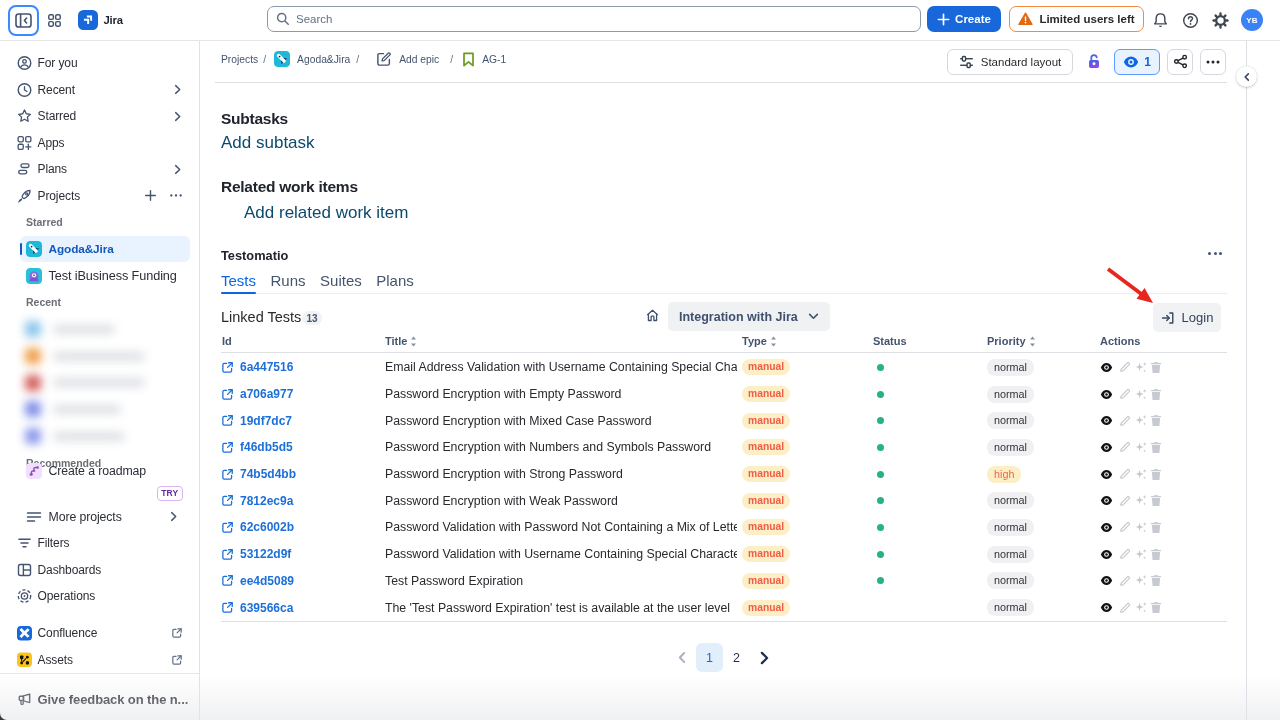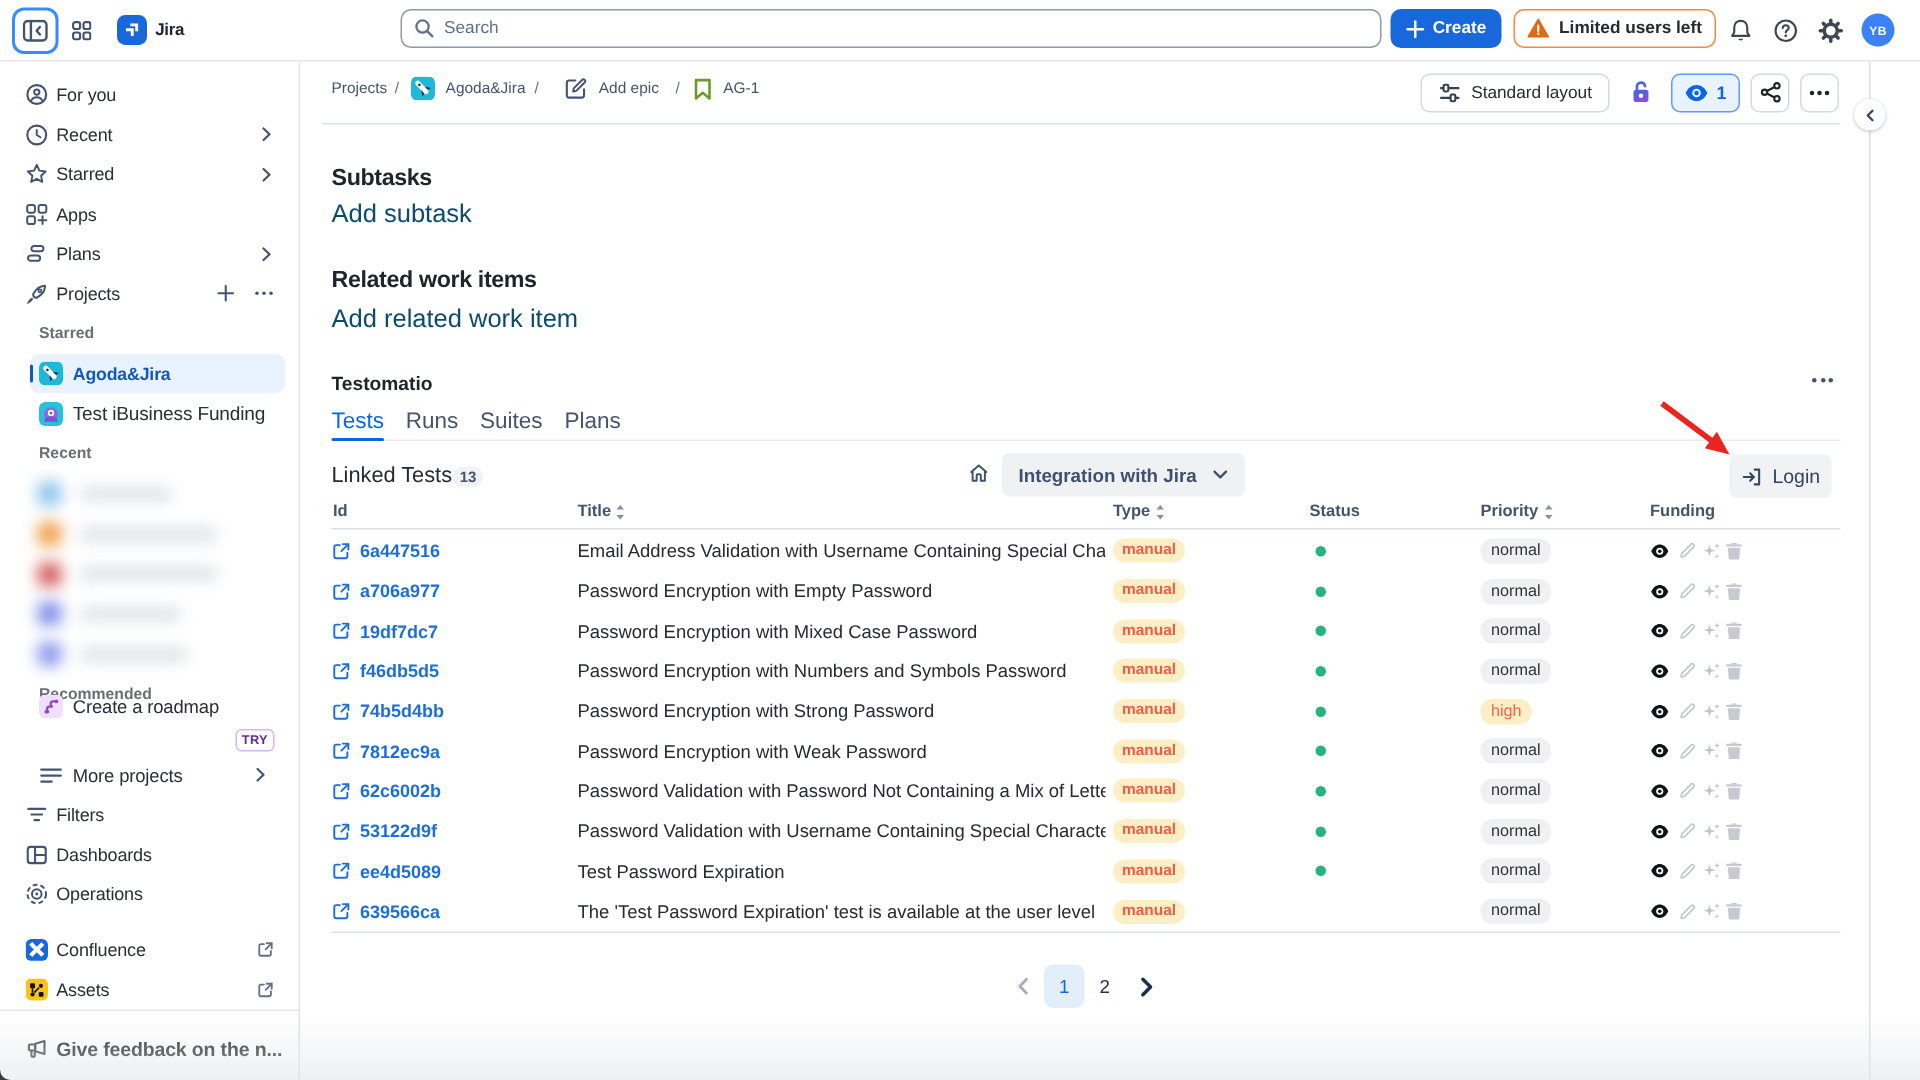--- a/index.html
+++ b/index.html
@@ -541,21 +541,21 @@
           <circle cx="7" cy="2" r="1.5" fill="#20242a"></circle>
           <circle cx="12" cy="2" r="1.5" fill="#20242a"></circle>
         </svg>
     </button>
   </div>
 
   <div class="section-h" style="top:69px;">Subtasks</div>
   <div class="section-sub" style="top:92px;">Add subtask</div>
 
   <div class="section-h" style="top:137px;">Related work items</div>
-  <div class="section-sub" style="top:162px;">Add related work item</div>
+  <div class="section-sub" style="top:162px;margin-left:23px;">Add related work item</div>
 
   <div class="tst-h" style="top:207px;">Testomatio</div>
   <div class="tst-more" style="top:211px;">
       <i></i>
       <i></i>
       <i></i>
     </div>
 
   <div class="tabs">
     <span class="tab active">Tests</span>
@@ -615,21 +615,21 @@
         <span>Status</span>
       </div>
     <div class="th" style="left:766px; top:2px;">
         <span>Priority</span>
       <svg width="7" height="11" viewBox="0 0 7 11">
           <path d="M3.5 0.6 L6 3.6 H1 Z" fill="#8590a2"></path>
           <path d="M3.5 10.4 L1 7.4 H6 Z" fill="#8590a2"></path>
         </svg>
     </div>
     <div class="th" style="left:879px; top:2px;">
-        <span>Funding</span>
+        <span>Actions</span>
       </div>
     <div class="tbl-hr" style="top:19px;"></div>
     <div class="rows" id="rows">
         <div class="trow">
           <span class="cell c-id">
             <svg width="13" height="13" viewBox="0 0 14 14">
               <path d="M6 2.6 H3.4 C2.6 2.6 2 3.2 2 4 V10.6 C2 11.4 2.6 12 3.4 12 H10 C10.8 12 11.4 11.4 11.4 10.6 V8" fill="none" stroke="#1d6fd8" stroke-width="1.4" stroke-linecap="round"></path>
               <path d="M8.2 1.9 H12.1 V5.8" fill="none" stroke="#1d6fd8" stroke-width="1.4" stroke-linecap="round" stroke-linejoin="round"></path>
               <line x1="11.9" y1="2.1" x2="7.1" y2="6.9" stroke="#1d6fd8" stroke-width="1.4" stroke-linecap="round"></line>
             </svg>

